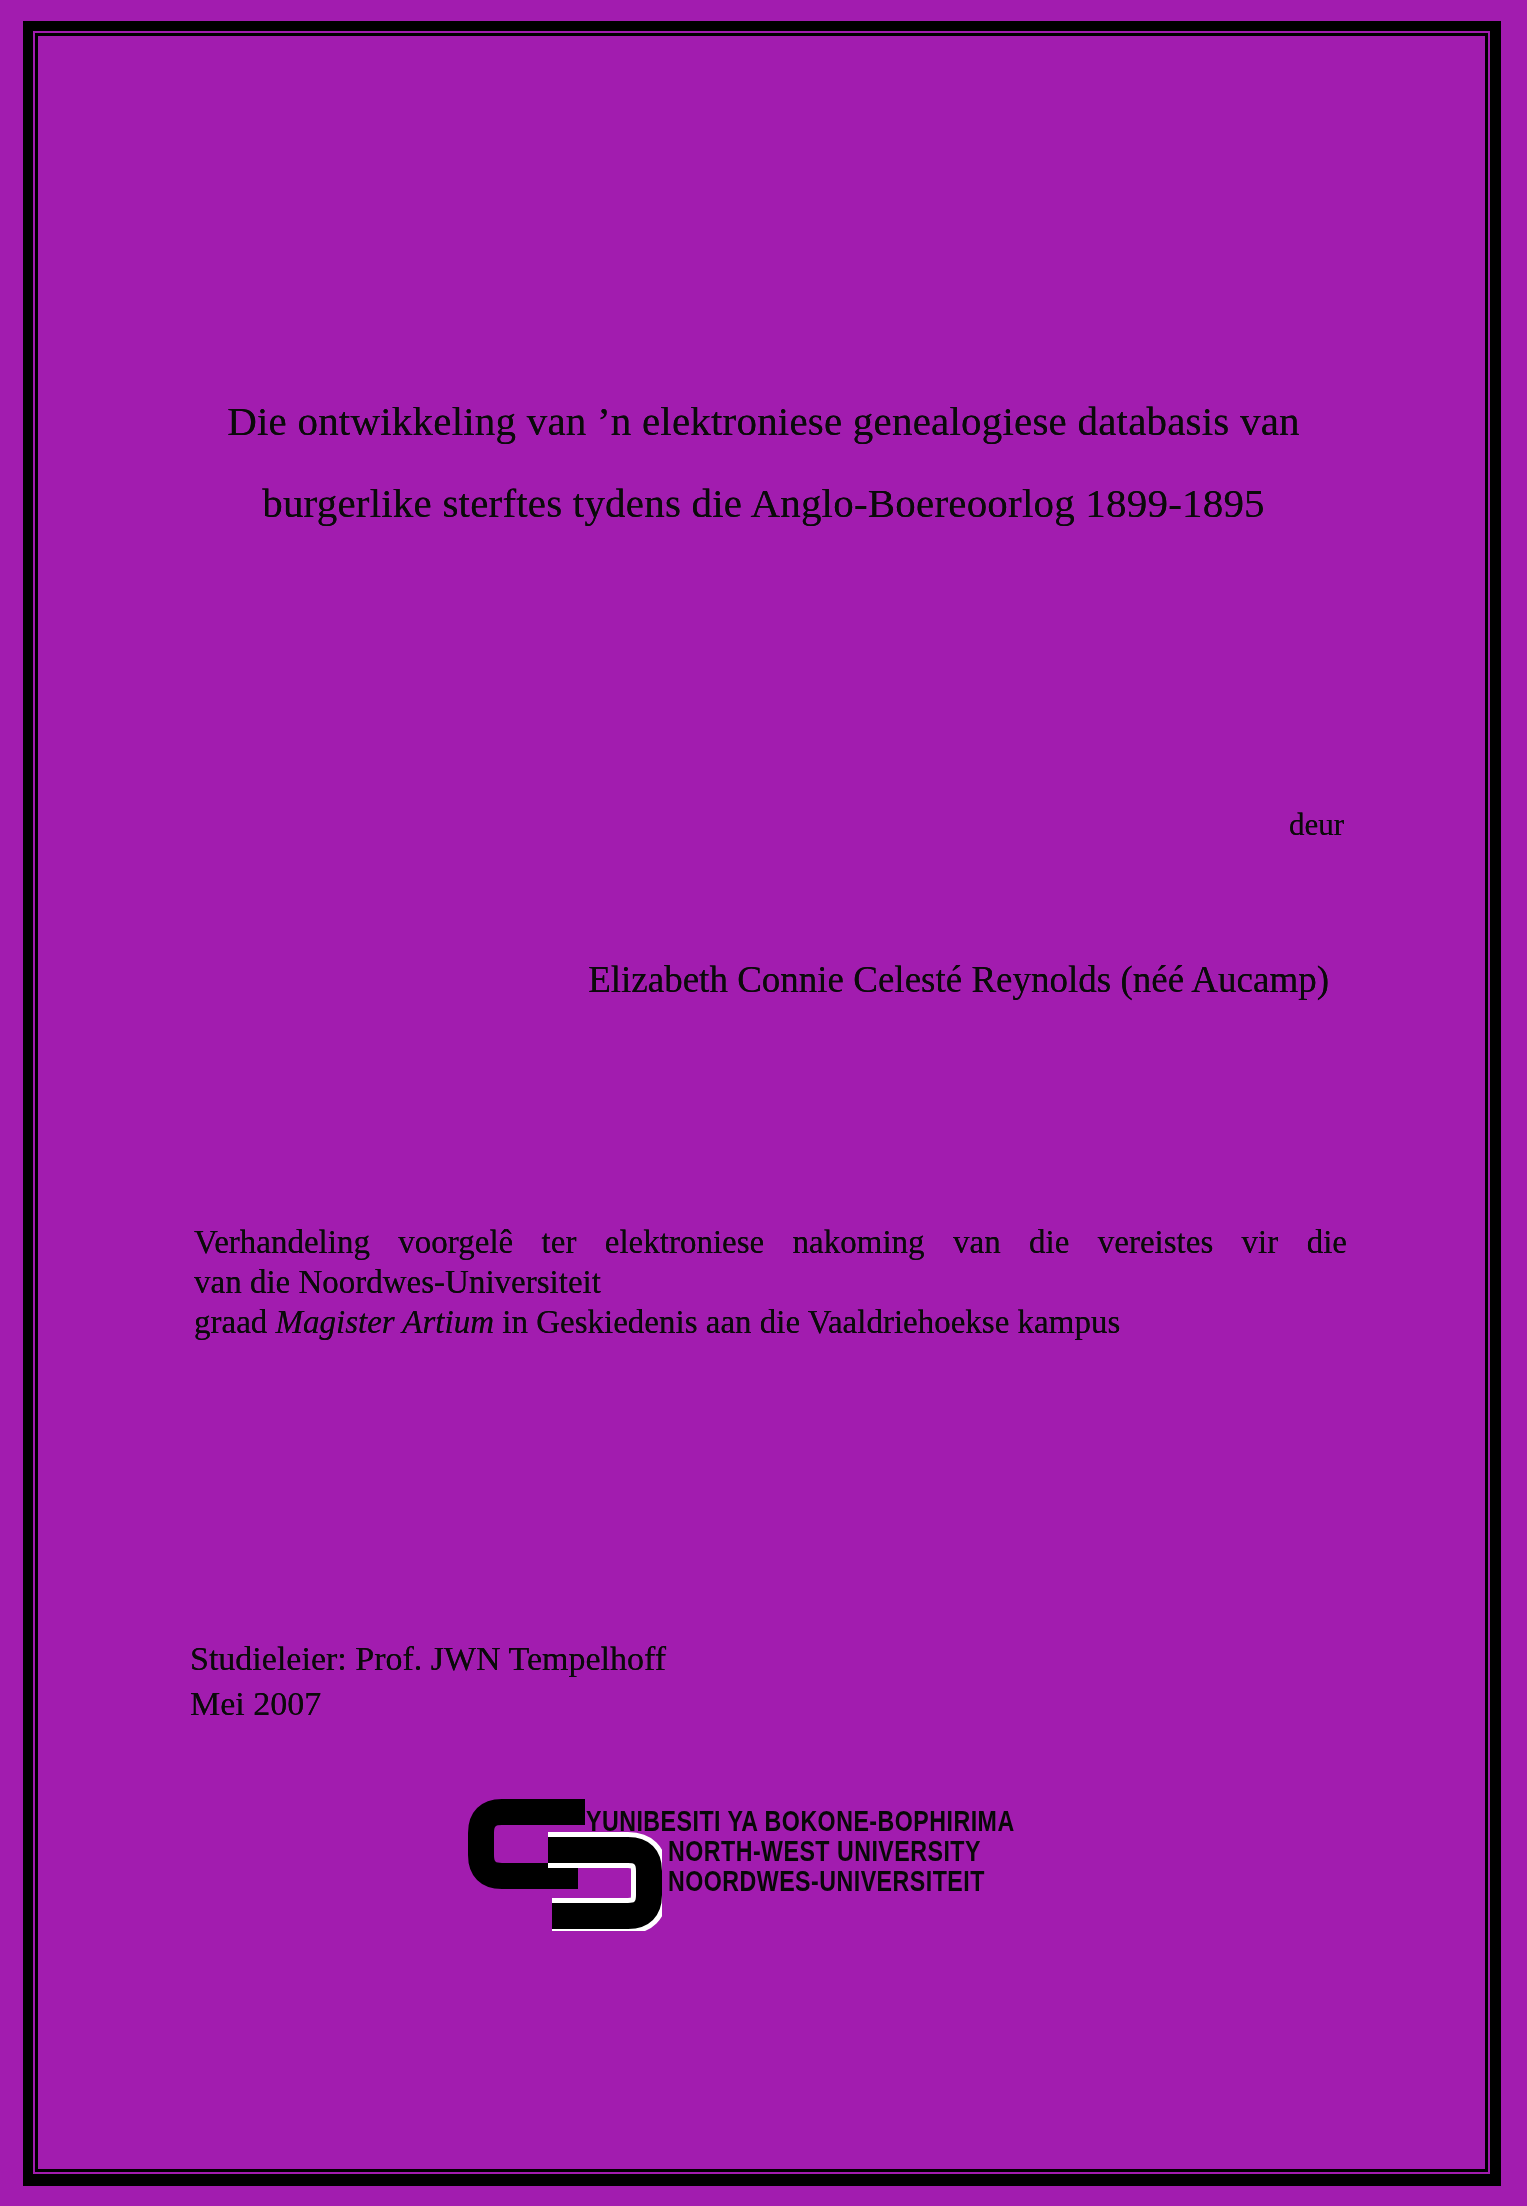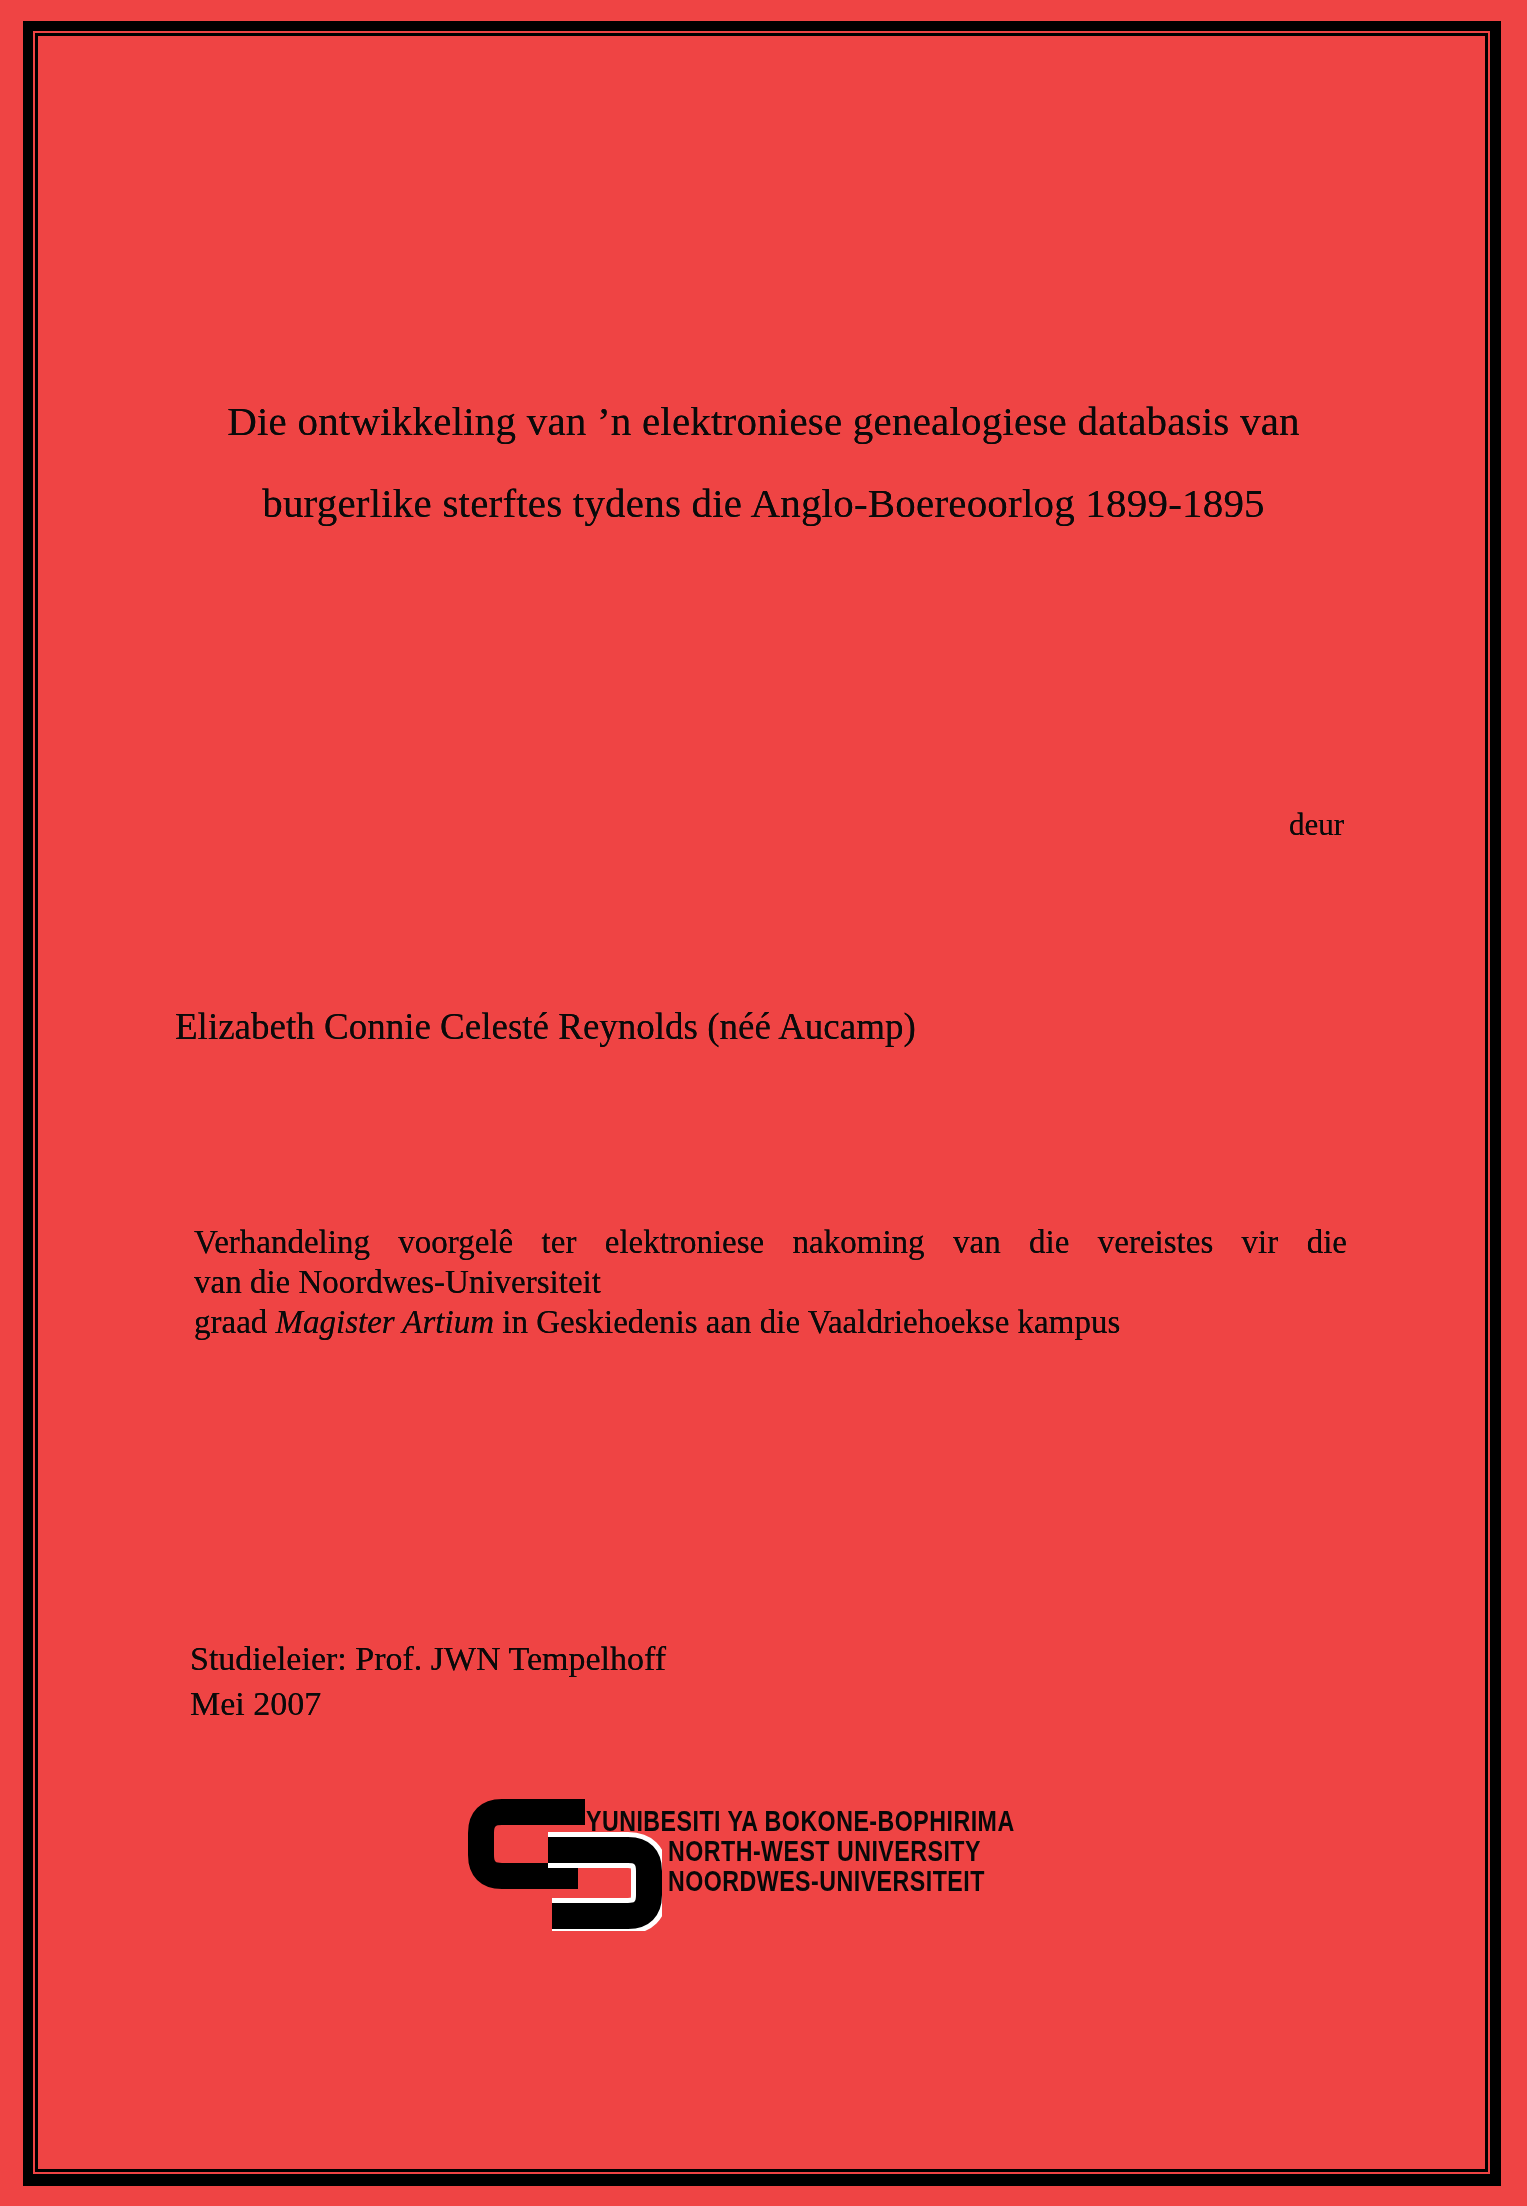--- a/index.html
+++ b/index.html
@@ -1,19 +1,19 @@
 <!DOCTYPE html>
 <html><head>
 <meta charset="utf-8">
 <style>
   html,body{margin:0;padding:0;background:#e8e8e8;}
   .page{
     position:relative;
     width:1527px;height:2206px;
-    background:#ef4444;
+    background:#a21caf;
     font-family:"Liberation Serif", serif;
     color:#0a0a0a;
     overflow:hidden;
   }
   
   .outer-frame{
     position:absolute;left:23px;top:21px;
     width:1478px;height:2165px;
     border:solid #000;border-width:10px 11px 12px 10px;
     box-sizing:border-box;
@@ -26,22 +26,22 @@
   .title-block{
     position:absolute;left:183px;top:380px;width:1161px;
     font-size:41px;line-height:82px;text-align:center;
     letter-spacing:0.2px;
   }
   .byline{
     position:absolute;left:183px;top:807px;width:1161px;
     font-size:31px;line-height:36px;text-align:right;
   }
   .author{
-    position:absolute;left:175px;top:958px;width:1161px;
-    font-size:37px;line-height:44px;text-align:left;margin-top:47px;
+    position:absolute;left:168px;top:958px;width:1161px;
+    font-size:37px;line-height:44px;text-align:right;
   }
   .statement{
     position:absolute;left:194px;top:1222px;width:1153px;
     font-size:33px;line-height:40px;
   }
   .statement .justified{
     text-align:justify;text-align-last:justify;
   }
   .supervisor-block{
     position:absolute;left:190px;top:1636px;width:900px;

